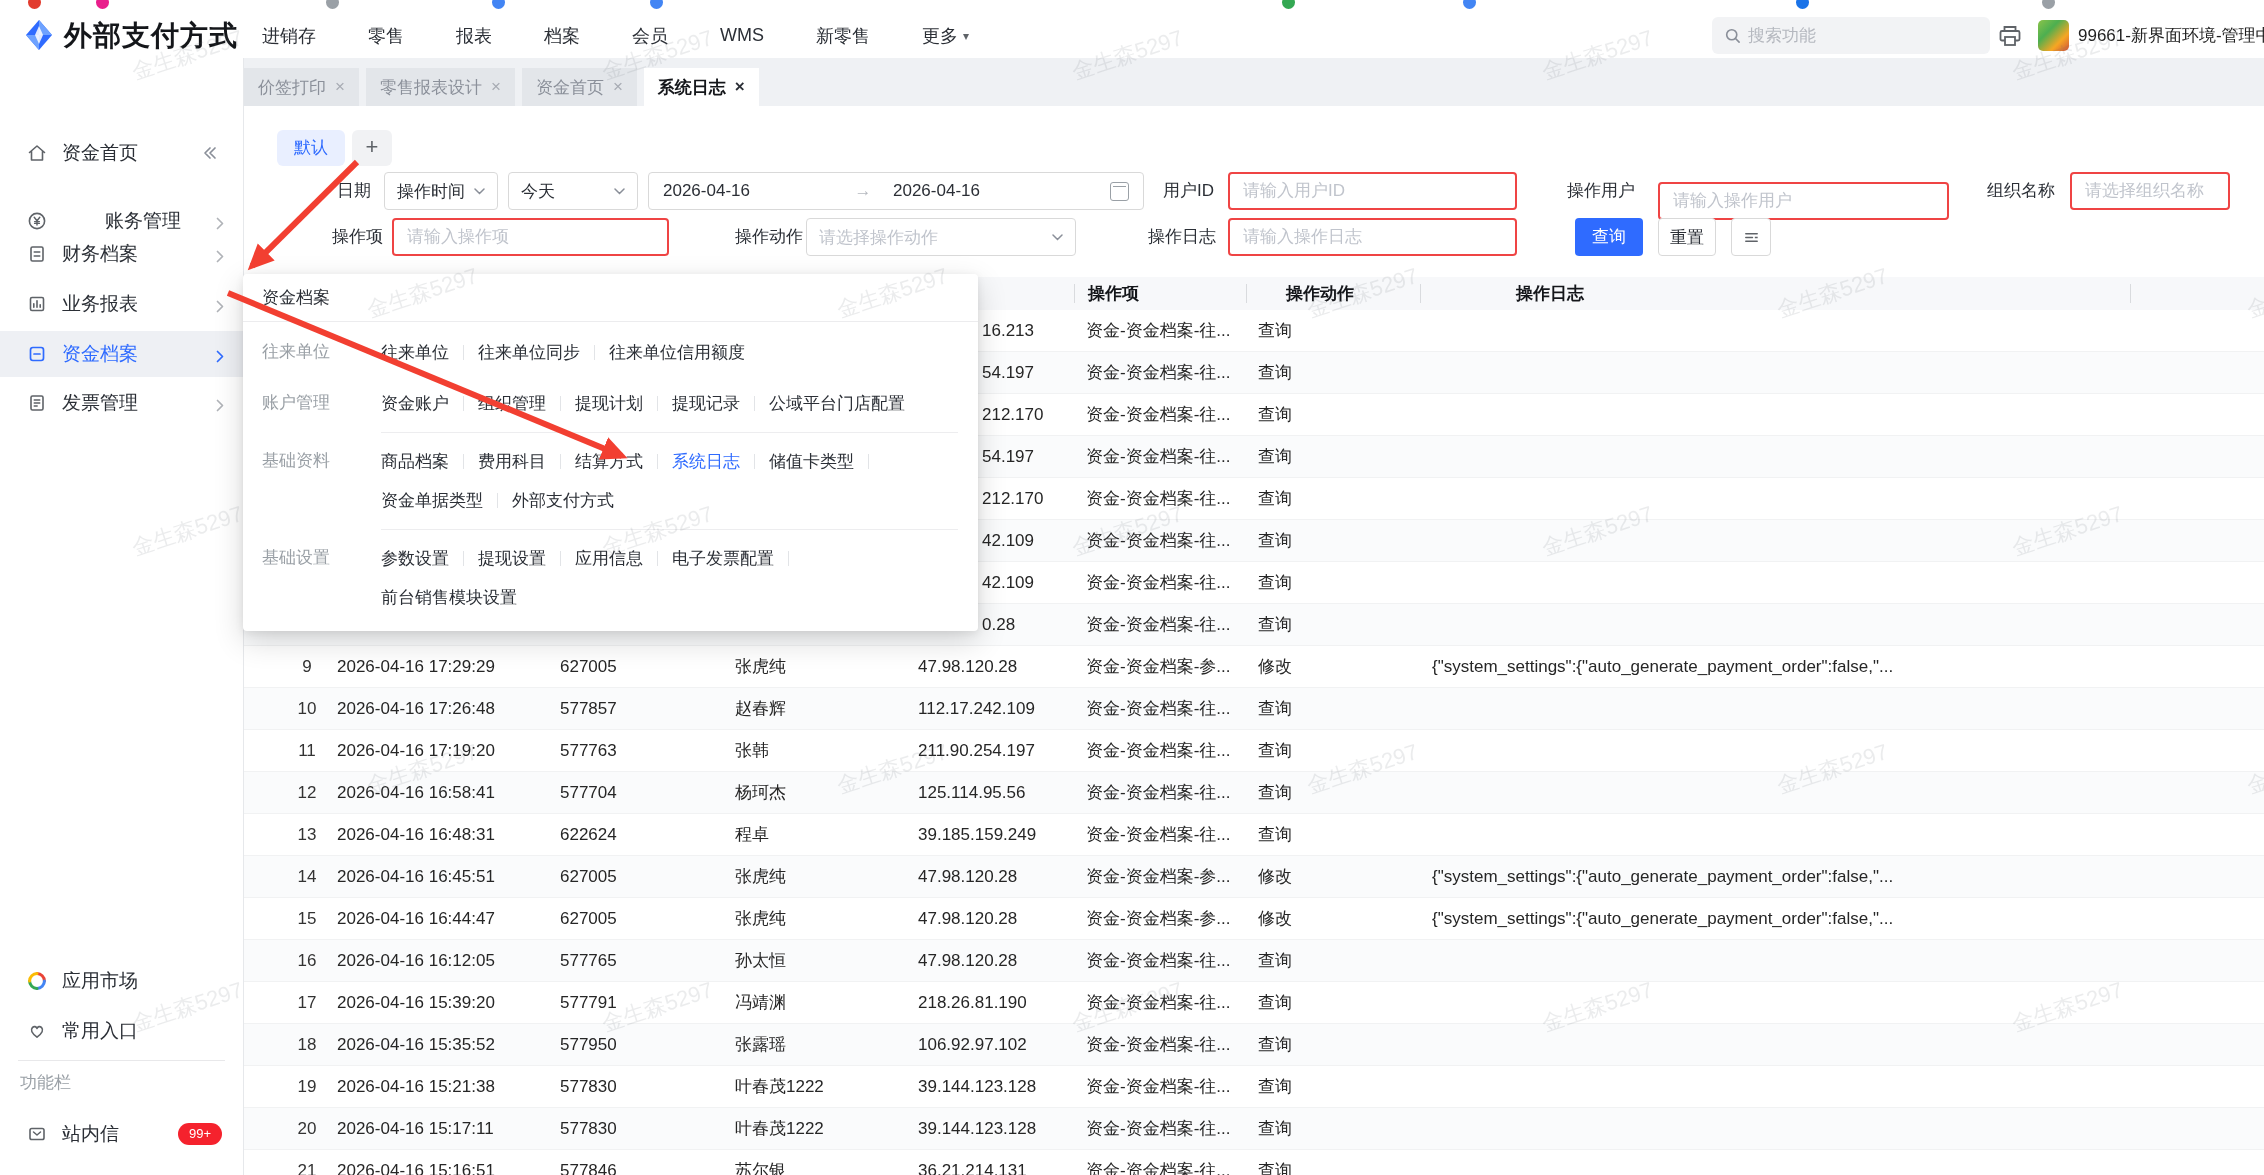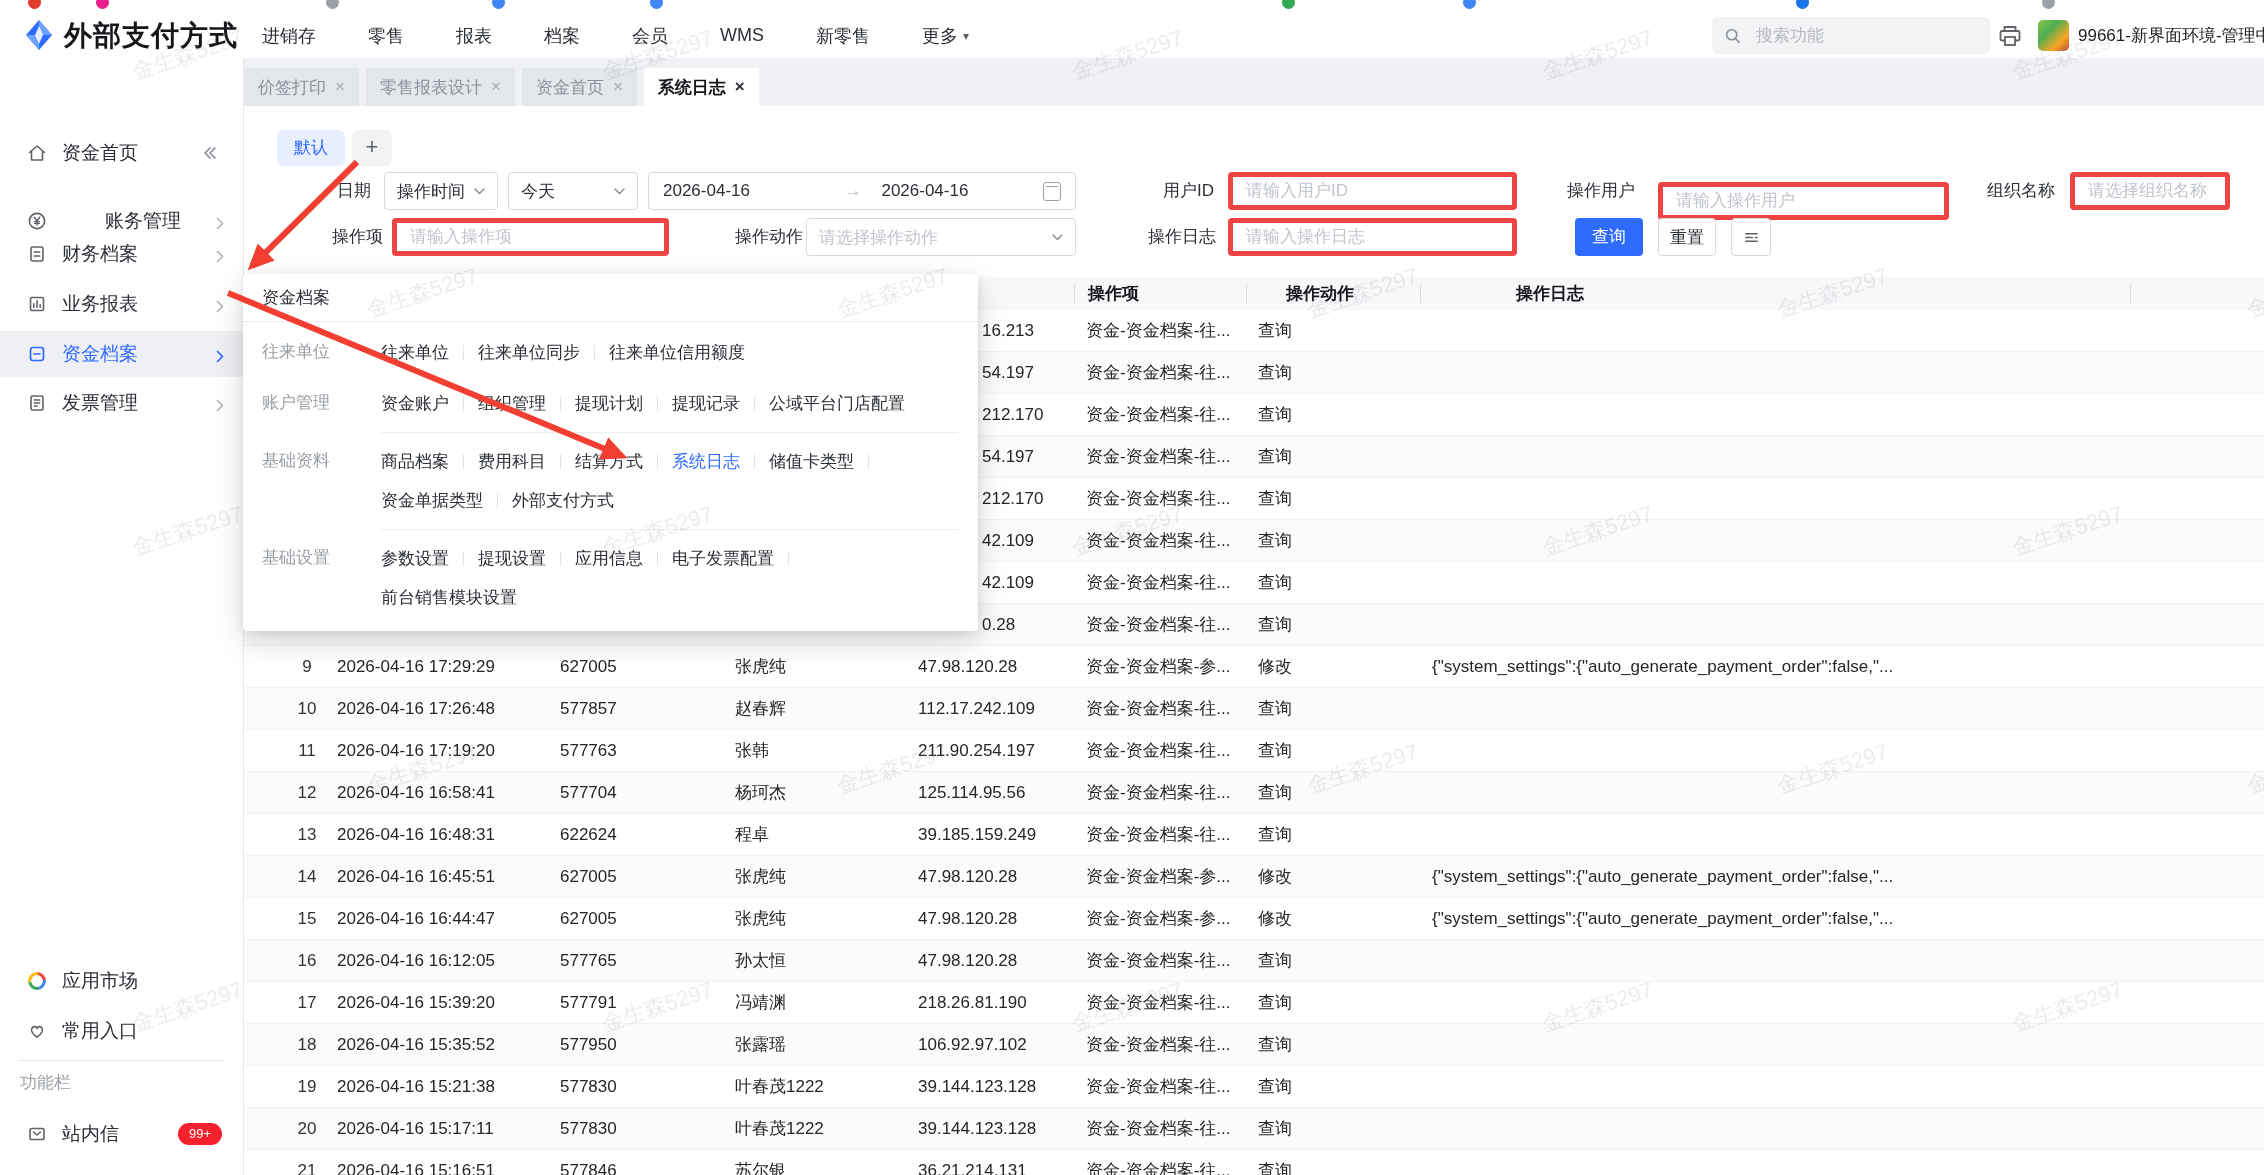--- a/index.html
+++ b/index.html
@@ -8,21 +8,21 @@
   
   #topstrip{position:absolute;left:0;top:0;width:100%;height:13px;background:#fff;overflow:hidden;}
   .strip-dot{position:absolute;top:-4px;width:13px;height:13px;border-radius:50%;}
   
   #topbar{position:absolute;left:0;top:13px;width:100%;height:45px;background:#fff;border-bottom:1px solid #e7e7e9;}
   #logo{position:absolute;left:22px;top:5px;width:34px;height:34px;}
   #brand{position:absolute;left:64px;top:4px;font-size:28px;font-weight:bold;color:#14161a;letter-spacing:1px;}
   #nav{position:absolute;left:262px;top:0;height:45px;display:flex;align-items:center;gap:52px;}
   .nav-item{font-size:18px;color:#2b2f36;cursor:pointer;white-space:nowrap;display:flex;align-items:center;gap:5px;}
   .nav-caret{font-size:12px;color:#5f6368;}
-  #searchbox{position:absolute;left:1712px;top:4px;width:278px;height:37px;background:#f2f3f5;border-radius:6px;display:flex;align-items:center;padding:0 12px;box-sizing:border-box;gap:12px;}
+  #searchbox{position:absolute;left:1712px;top:4px;width:278px;height:37px;background:#f2f3f5;border-radius:6px;display:flex;align-items:center;padding:0 12px;box-sizing:border-box;gap:4px;}
   #searchbox input{border:none;background:transparent;outline:none;font-size:17px;color:#333;width:200px;font-family:inherit;}
   #searchbox input::placeholder{color:#b5b8bf;}
   #printer{position:absolute;left:1996px;top:9px;width:28px;height:28px;}
   #avatar{position:absolute;left:2038px;top:7px;width:31px;height:31px;border-radius:5px;
           background:linear-gradient(135deg,#8bc34a 0%,#4caf50 35%,#f6a623 70%,#d0533a 100%);}
   #username{position:absolute;left:2078px;top:0;height:45px;line-height:45px;font-size:17px;color:#1f1f1f;white-space:nowrap;width:186px;overflow:hidden;}
   
   #sidebar{position:absolute;left:0;top:58px;width:243px;height:1117px;background:#fff;border-right:1px solid #e6e8eb;z-index:10;}
   .side-item{position:absolute;left:0;width:243px;height:46px;display:flex;align-items:center;cursor:pointer;}
   .side-item .icn{width:22px;height:22px;margin-left:26px;flex:none;}
@@ -48,21 +48,21 @@
         font-size:17px;line-height:36px;text-align:center;cursor:pointer;}
   .addbtn{position:absolute;left:352px;top:130px;width:40px;height:36px;background:#f1f2f4;border-radius:6px;color:#5f6368;
         font-size:22px;line-height:34px;text-align:center;cursor:pointer;}
   .flabel{position:absolute;height:38px;line-height:38px;font-size:17px;color:#2b2f36;white-space:nowrap;}
   .sel,.inp,.datebox{position:absolute;height:38px;border:1px solid #d9d9d9;border-radius:4px;background:#fff;box-sizing:border-box;}
   .sel{display:flex;align-items:center;justify-content:space-between;padding:0 12px;cursor:pointer;}
   .sel .val{font-size:17px;color:#2b2f36;}
   .sel .ph{color:#c0c4cc;}
   .caret{width:11px;height:7px;flex:none;}
   .fieldwrap{position:absolute;height:38px;}
-  .fieldwrap input{width:100%;height:100%;border:5px solid #ef4444;border-radius:4px;box-sizing:border-box;padding:0 13px;font-size:17px;font-family:inherit;outline:none;color:#333;}
+  .fieldwrap input{width:100%;height:100%;border:2px solid #ef4444;border-radius:4px;box-sizing:border-box;padding:0 13px;font-size:17px;font-family:inherit;outline:none;color:#333;}
   .fieldwrap input::placeholder{color:#c0c4cc;}
   .datebox{display:flex;align-items:center;padding:0 14px;gap:0;}
   .datebox .dt{font-size:17px;color:#2b2f36;width:170px;}
   .datebox .darr{color:#b5b8bf;width:60px;text-align:center;}
   .datebox .sp{flex:1;}
   .cal{width:17px;height:17px;border:1.6px solid #9aa0a6;border-radius:3px;position:relative;}
   .cal::before{content:'';position:absolute;left:2px;right:2px;top:3px;height:1.6px;background:#9aa0a6;}
   .btn{position:absolute;height:38px;border-radius:4px;font-size:17px;text-align:center;line-height:38px;cursor:pointer;box-sizing:border-box;}
   .btn-primary{background:#2f6bff;color:#fff;}
   .btn-plain{background:#fff;color:#2b2f36;border:1px solid #d9d9d9;}
@@ -309,21 +309,21 @@
     <svg class="caret" viewBox="0 0 11 7">
         <path d="m1 1 4.5 4.5L10 1" fill="none" stroke="#8a8f99" stroke-width="1.5" stroke-linecap="round"></path>
       </svg>
   </div>
   <div class="sel" style="left:508px;top:172px;width:130px;">
     <span class="val">今天</span>
     <svg class="caret" viewBox="0 0 11 7">
         <path d="m1 1 4.5 4.5L10 1" fill="none" stroke="#8a8f99" stroke-width="1.5" stroke-linecap="round"></path>
       </svg>
   </div>
-  <div class="datebox" style="left:648px;top:172px;width:428px;">
+  <div class="datebox" style="left:648px;top:172px;width:496px;">
     <span class="dt">2026-04-16</span>
     <span class="darr">→</span>
     <span class="dt">2026-04-16</span>
     <span class="sp"></span>
     <span class="cal"></span>
   </div>
 
   <div class="flabel" style="left:1163px;top:172px;">用户ID</div>
   <div class="fieldwrap" style="left:1228px;top:172px;width:289px;">
     <input placeholder="请输入用户ID" style="">

